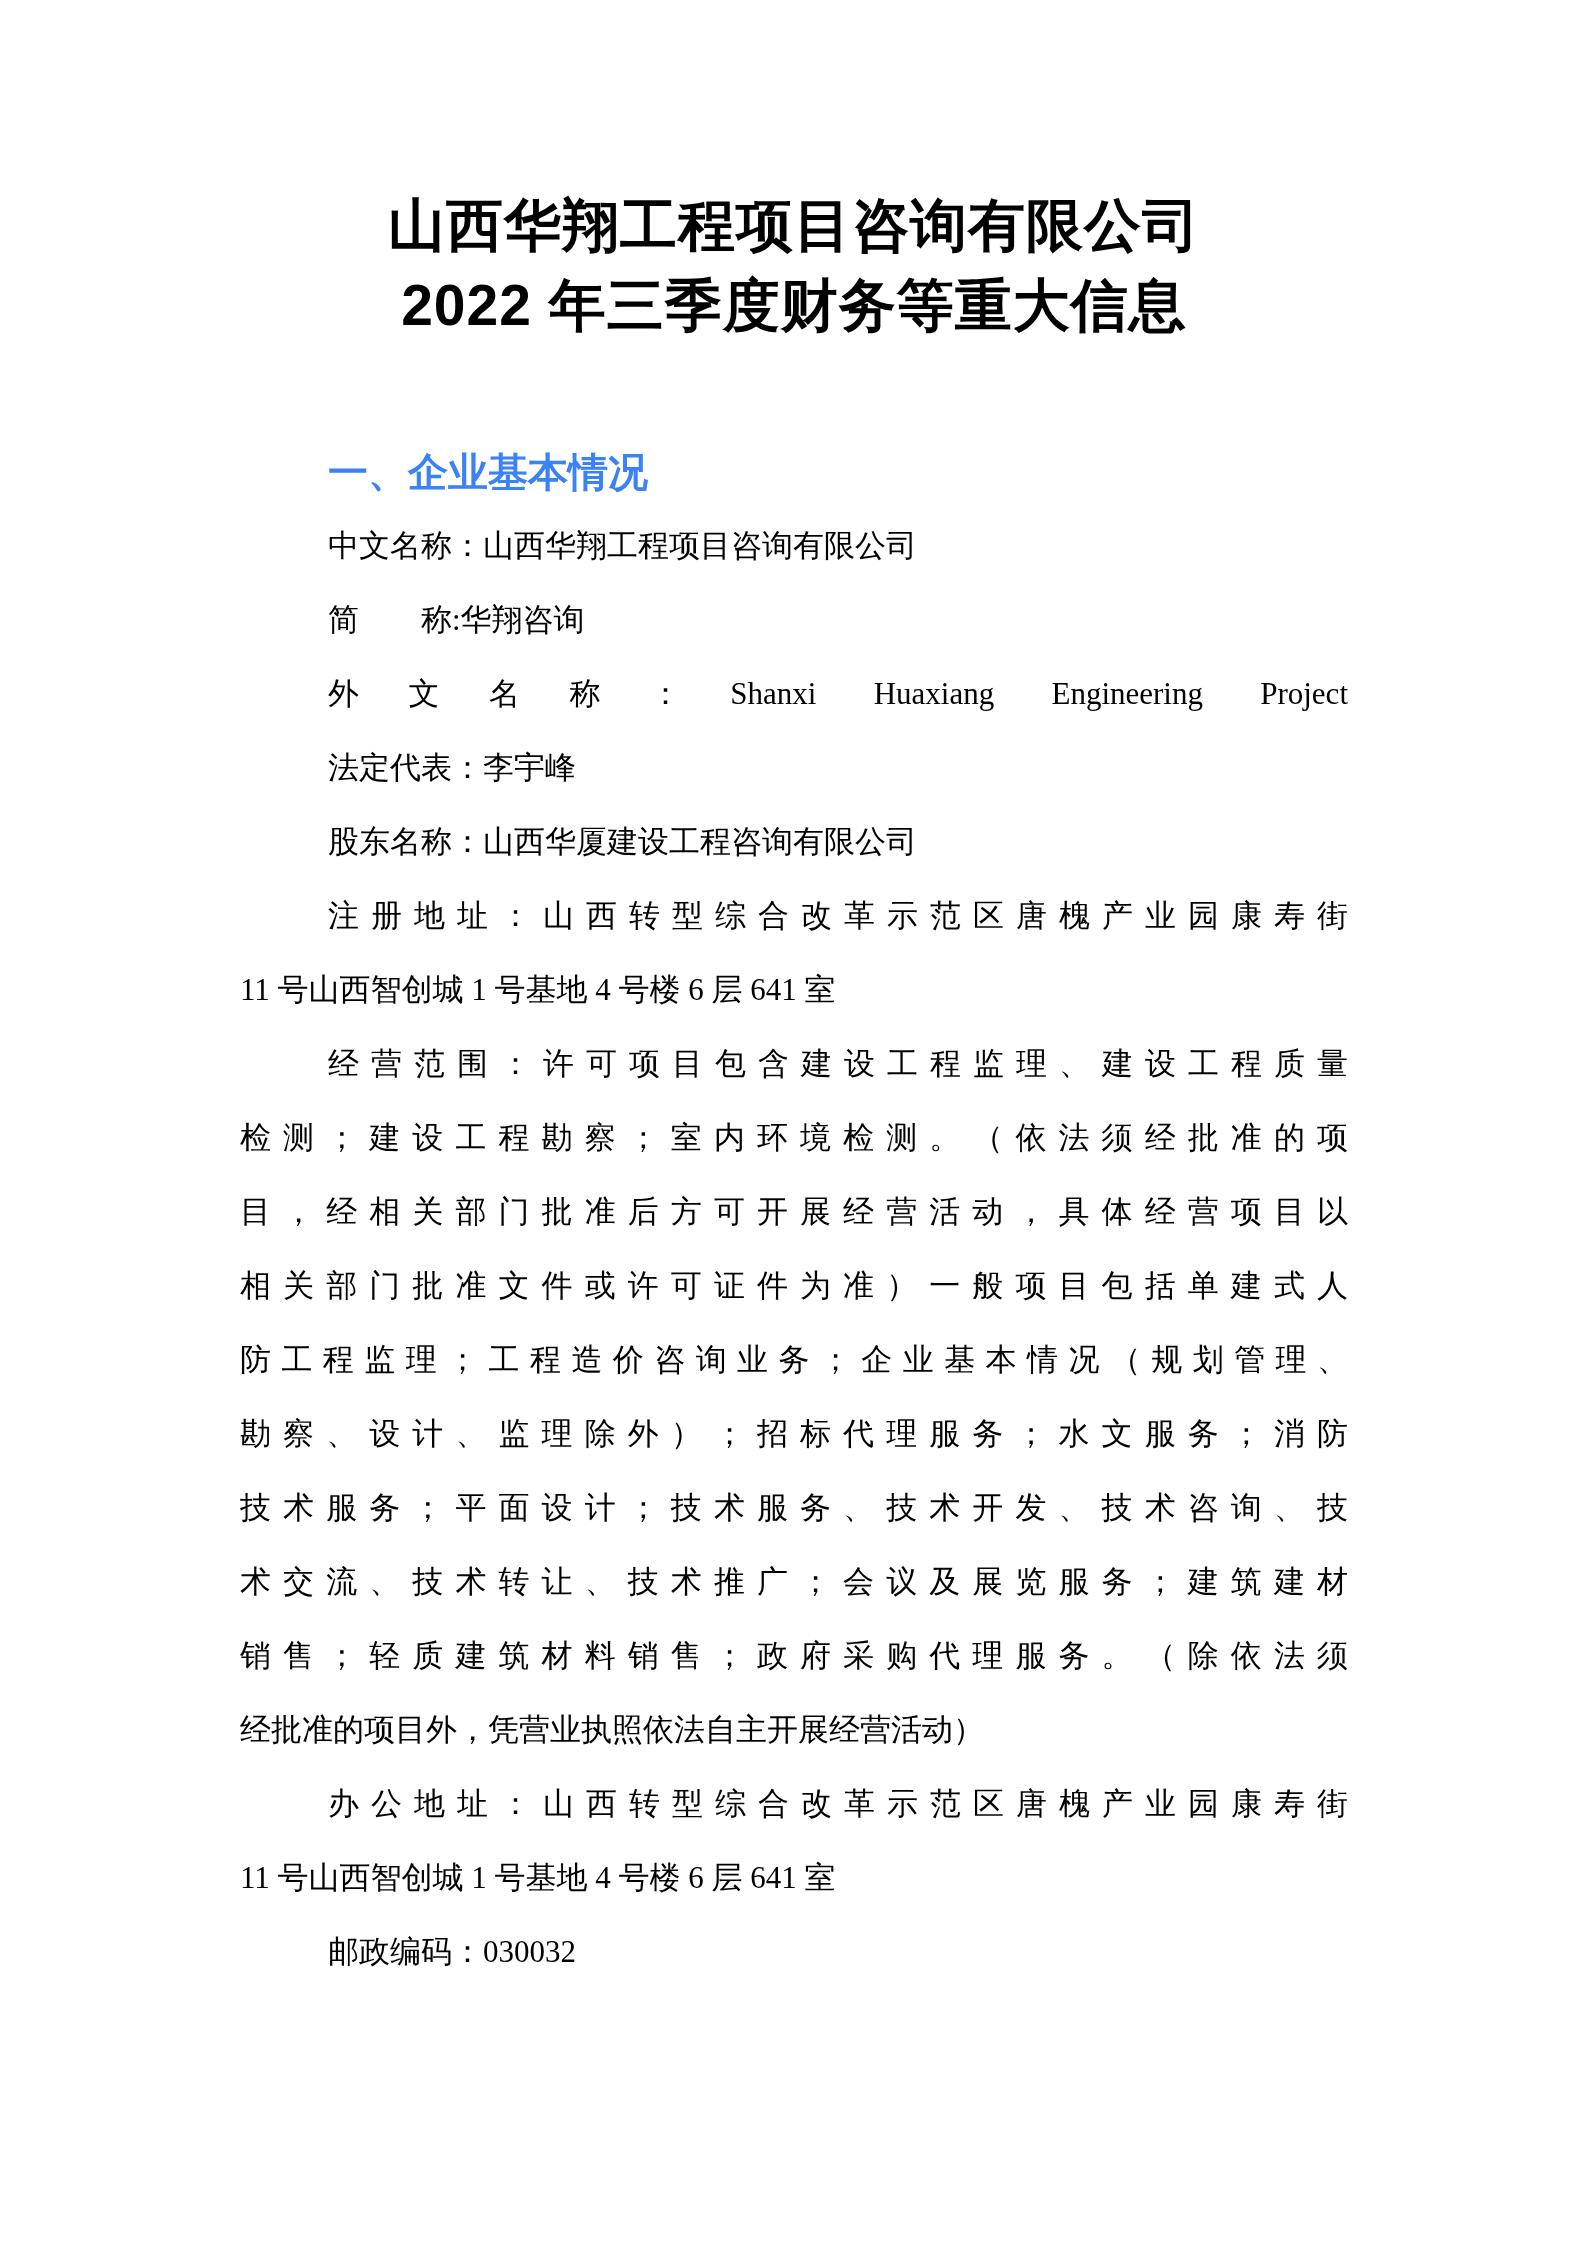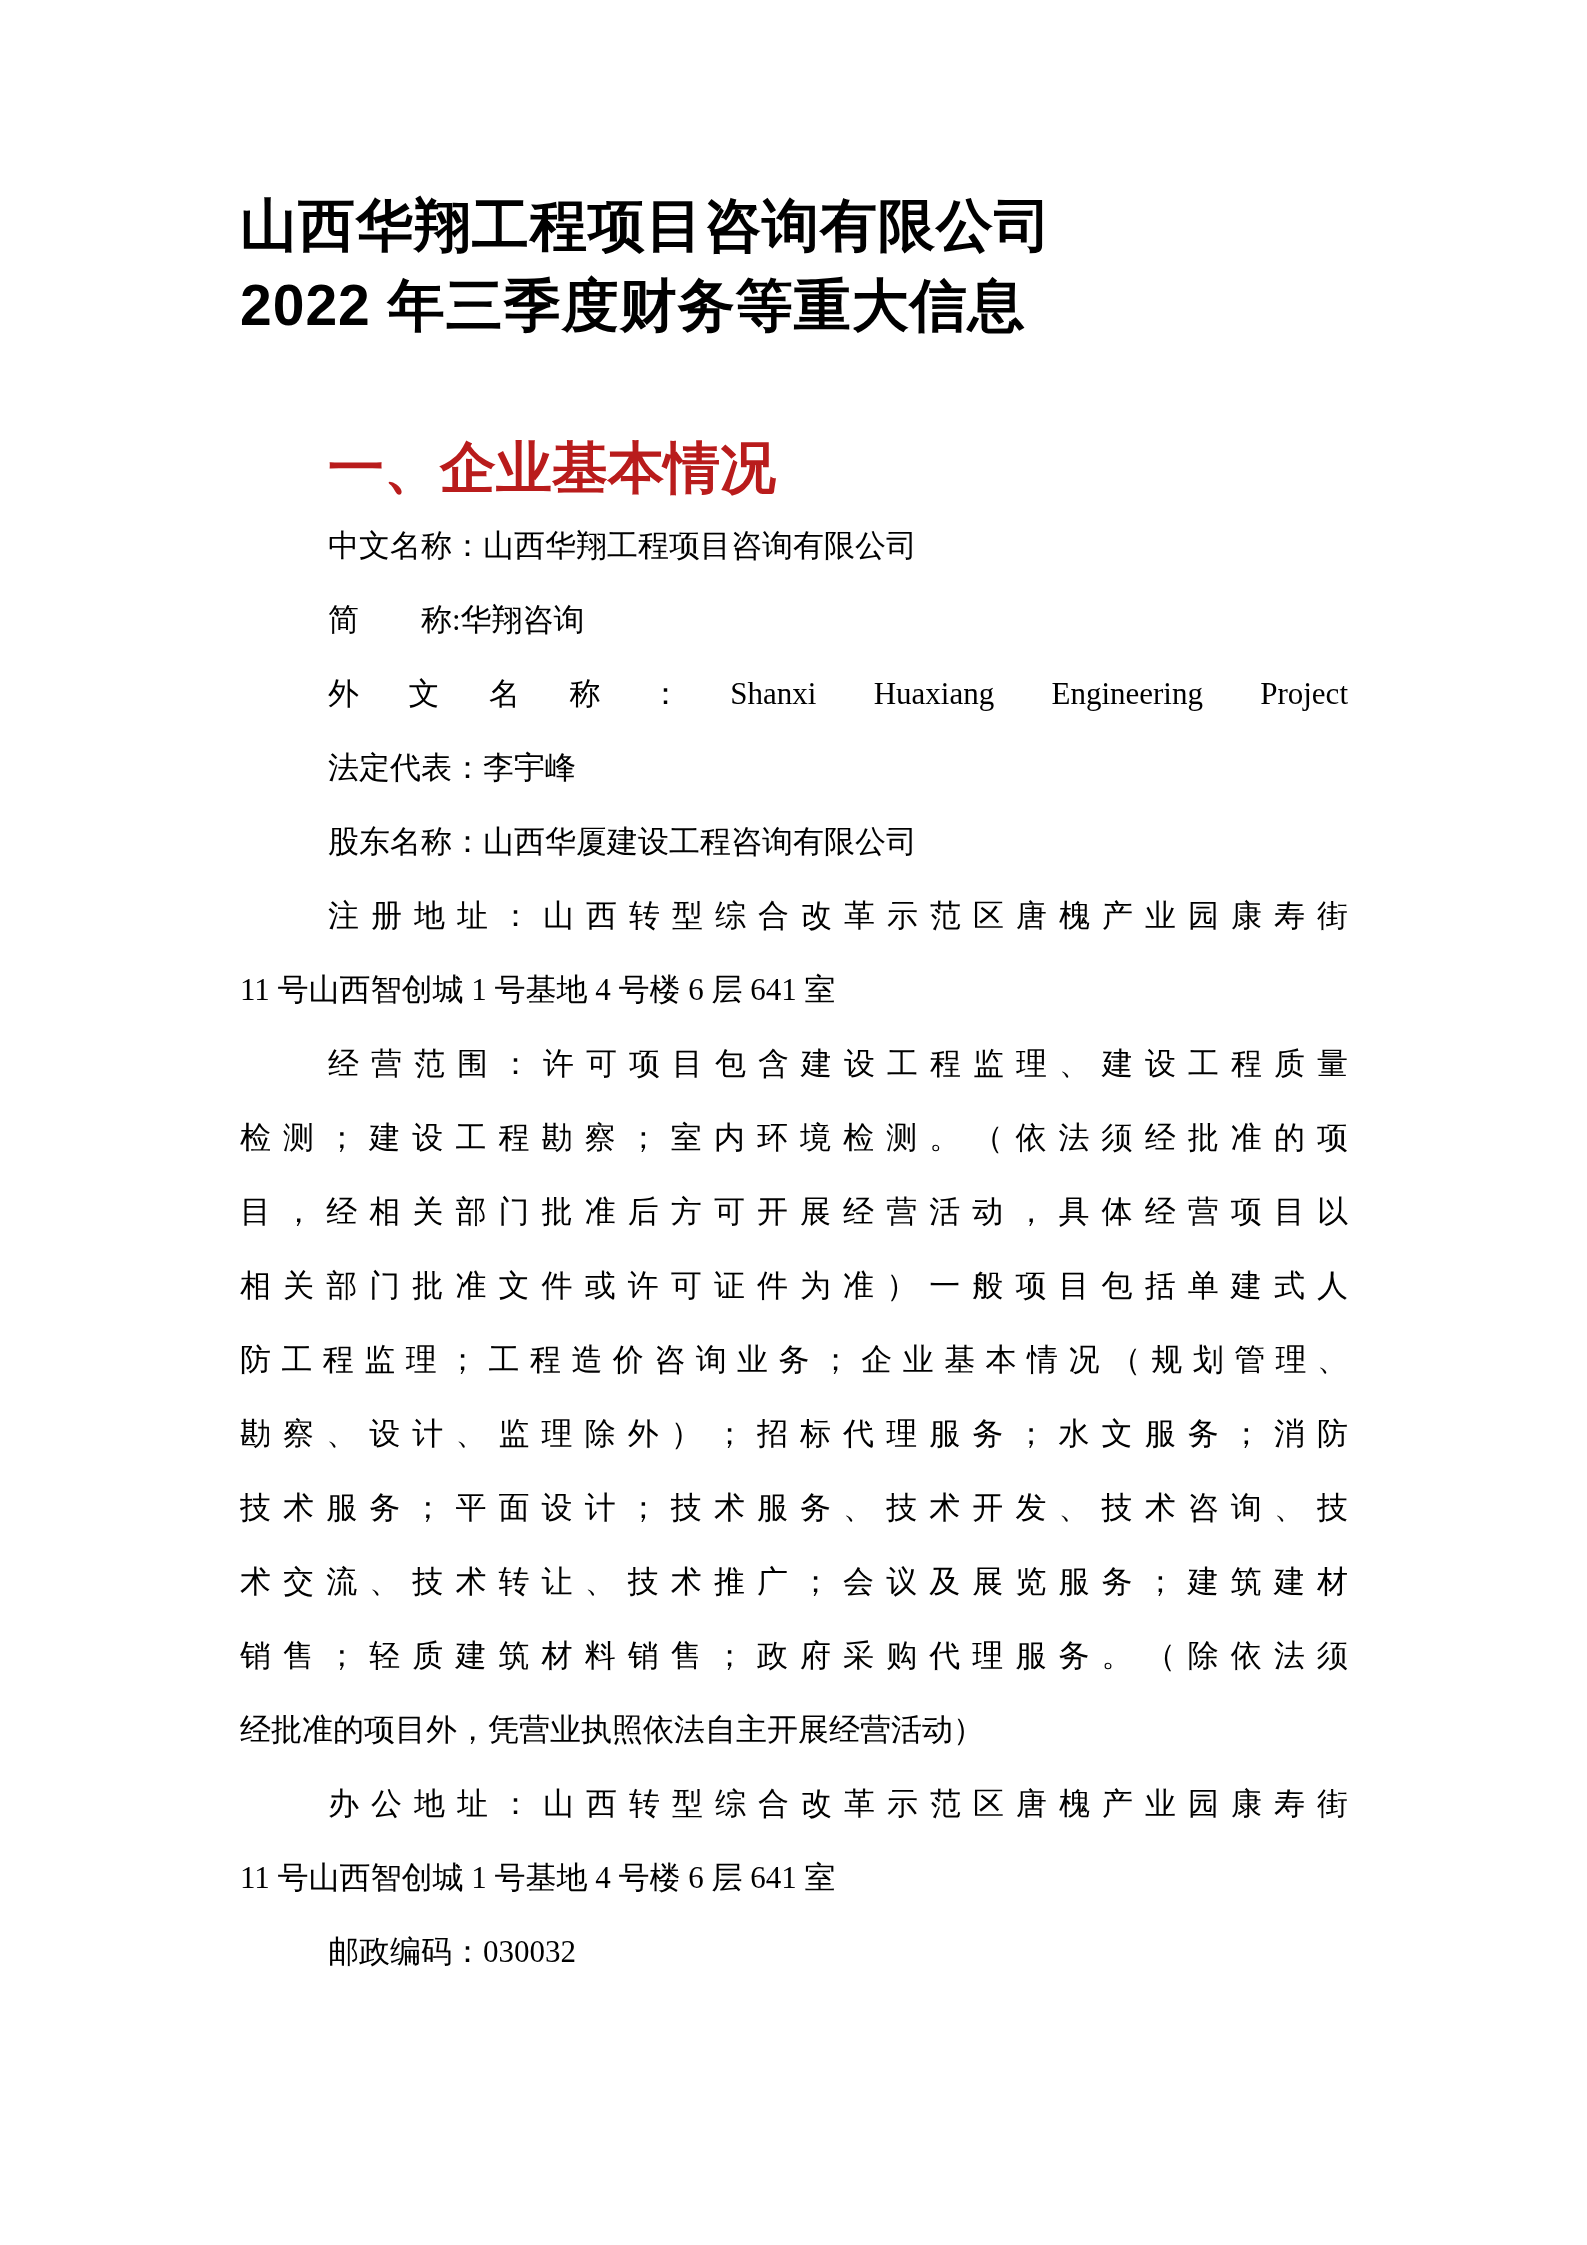--- a/index.html
+++ b/index.html
@@ -17,32 +17,32 @@
     font-family: "Liberation Serif", serif;
   }
   .content {
     padding: 185px 239px 0 240px; 
   }
   .doc-title {
     font-family: "Liberation Sans", sans-serif;
     font-weight: bold;
     font-size: 57px;
     line-height: 80px;
-    text-align: left;
+    text-align: center;
     letter-spacing: 1px;
     color: #000000;
   }
   .section-heading {
     margin-top: 90px;
-    font-family: Liberation Mono, monospace;
+    font-family: Liberation Sans, sans-serif;
     font-weight: bold;
-    font-size: 56px;
+    font-size: 40px;
     line-height: 74px;
     text-indent: 88px;
-    color: #b91c1c;
+    color: #3b82f6;
   }
   .body-lines {
     margin-top: 0;
   }
   .line {
     font-size: 31px;
     line-height: 74px;
     height: 74px;
     overflow: hidden;
     color: #000000;

